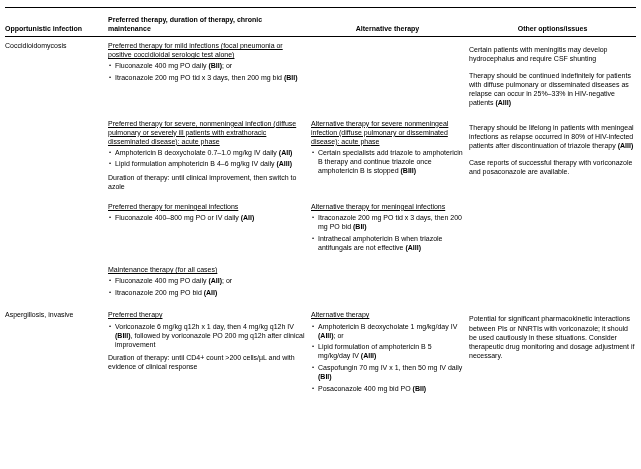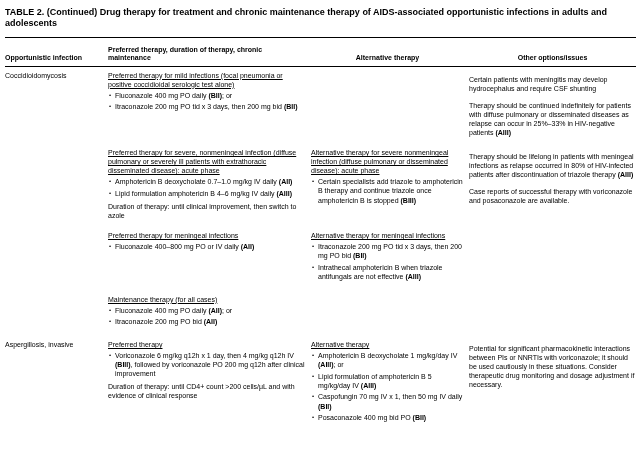--- a/index.html
+++ b/index.html
@@ -35,21 +35,20 @@
   .cell .para:last-child{margin-bottom:0;}
   .bullet{display:flex;margin:0 0 2.5px 1px;}
   .dot{flex:0 0 6px;font-size:6px;line-height:9px;}
   .btext{flex:1;}
   b{font-weight:bold;}
 </style>
 </head>
 <body>
 
 <div class="page">
-  <div class="title">TABLE 2. (Continued) Drug therapy for treatment and chronic maintenance therapy of AIDS-associated opportunistic infections in adults and adolescents</div>
 
   <div class="grid header-row">
     <div class="col-h">Opportunistic infection</div>
     <div class="col-h">Preferred therapy, duration of therapy, chronic maintenance</div>
     <div class="col-h center">Alternative therapy</div>
     <div class="col-h center">Other options/issues</div>
   </div>
 
   <div id="table-body">
       <div class="grid band">

